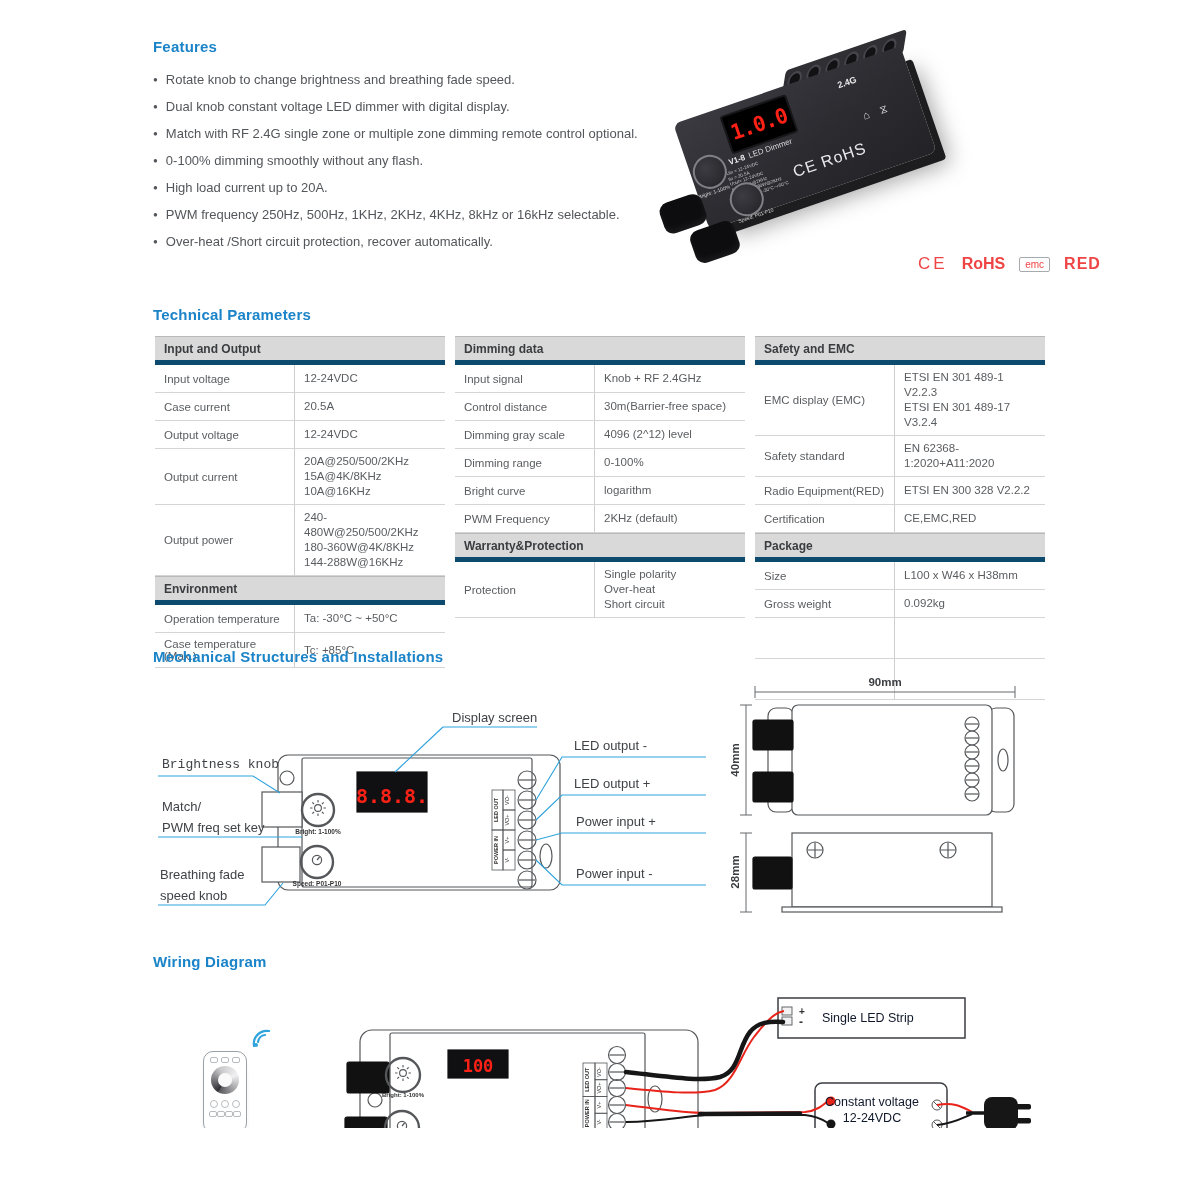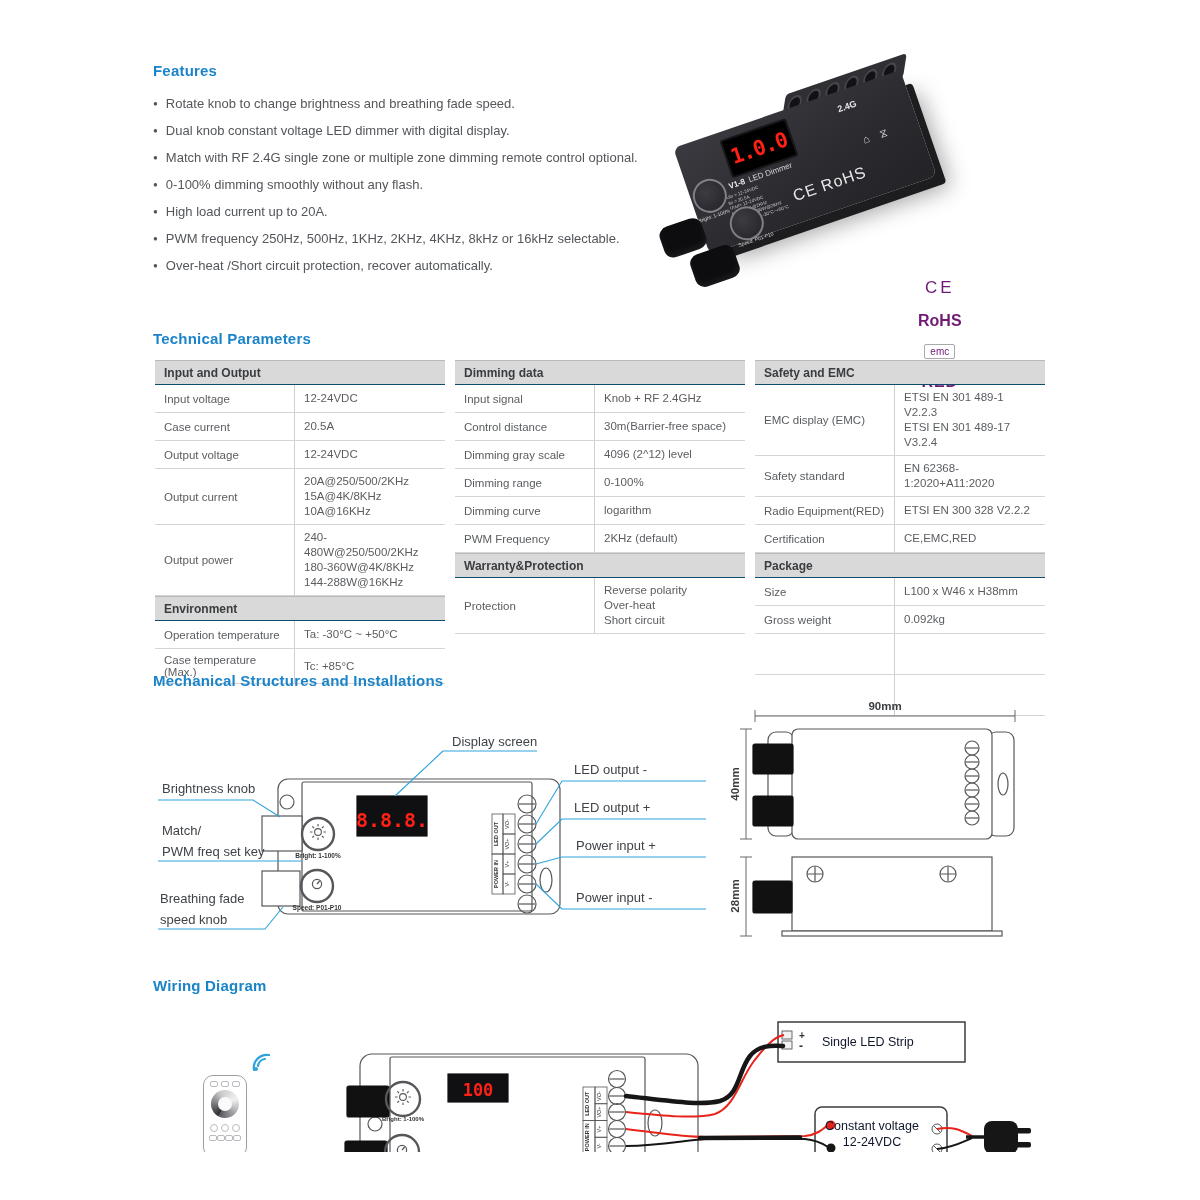--- a/index.html
+++ b/index.html
@@ -1,24 +1,24 @@
 <!DOCTYPE html>
 <html><head>
 <meta charset="utf-8">
 <style>
   html,body{margin:0;padding:0;background:#fff;}
   #page{position:relative;width:1200px;height:1128px;background:#fff;overflow:hidden;
-        font-family:"Liberation Sans",sans-serif;color:#4f5358;margin-top:24px;}
+        font-family:"Liberation Sans",sans-serif;color:#4f5358;}
   .sec-heading{position:absolute;font-size:15px;font-weight:bold;color:#1b84c9;letter-spacing:.2px;}
   
   #features-list{position:absolute;left:153px;top:66px;width:580px;margin:0;padding:0;list-style:none;}
   #features-list li{font-size:13px;color:#53565a;line-height:27px;}
   #features-list li::before{content:"●";font-size:8px;vertical-align:2px;margin-right:8px;color:#53565a;}
   
-  #cert-marks{position:absolute;left:918px;top:254px;display:flex;align-items:center;gap:14px;color:#701a75;flex-direction:column;}
+  #cert-marks{position:absolute;left:918px;top:254px;display:flex;align-items:center;gap:14px;color:#ef4444;}
   .mark-ce{font-size:17px;letter-spacing:3px;}
   .mark-rohs{font-size:16px;font-weight:bold;}
   .mark-emc{font-size:10px;border:1px solid #a7a9ac;border-radius:2px;padding:1px 5px;}
   .mark-red{font-size:16px;font-weight:bold;letter-spacing:1px;}
   
   #product-photo{position:absolute;left:655px;top:34px;width:310px;height:235px;}
   .photo-rotate{position:absolute;left:30px;top:48px;width:240px;height:112px;transform:rotate(-19deg);}
   .pd-body{position:absolute;left:0;top:0;width:240px;height:112px;border-radius:7px;
            background:linear-gradient(160deg,#3a3a40 0%,#2b2b30 55%,#232327 100%);
            box-shadow:10px 13px 0 -3px #1d1d20, 16px 20px 22px -6px rgba(0,0,0,.35);}
@@ -35,21 +35,21 @@
   .pd-ce{position:absolute;left:98px;top:76px;font-size:16px;color:#eaeaec;letter-spacing:1px;white-space:nowrap;}
   .pd-24g{position:absolute;left:168px;top:12px;font-size:9px;font-weight:bold;color:#e8e8ea;}
   .pd-icons{position:absolute;left:182px;top:48px;font-size:11px;color:#dcdcde;letter-spacing:4px;}
   .pd-knob{position:absolute;width:30px;height:30px;border-radius:50%;border:2px solid #808086;
            background:radial-gradient(circle at 40% 35%,#3c3c42,#222226);}
   .pd-knob-label{position:absolute;font-size:5px;color:#d8d8db;white-space:nowrap;}
   .pd-cyl{position:absolute;background:#0d0d10;border-radius:10px/9px;box-shadow:inset 0 -4px 6px rgba(255,255,255,.06);}
   
   #tech-tables{position:absolute;left:155px;top:336px;width:900px;}
   .tech-table{position:absolute;top:0;width:290px;font-size:11.5px;color:#5a5d60;}
-  .t-header{background:#d9d9d9;border-top:1px solid #b9b9b9;border-bottom:1px solid #0c4a6e;
+  .t-header{background:#d9d9d9;border-top:1px solid #b9b9b9;border-bottom:5px solid #0c4a6e;
             font-weight:bold;color:#3a3d40;font-size:12px;padding:5px 9px 4px 9px;}
   .t-row{display:flex;align-items:center;border-bottom:1px solid #d5d5d5;min-height:27px;}
   .t-label{width:126px;padding:5px 4px 5px 9px;flex-shrink:0;}
   .t-value{flex:1;padding:5px 9px;border-left:1px solid #cfcfcf;align-self:stretch;display:flex;
            flex-direction:column;justify-content:center;}
   .t-line{line-height:15px;min-height:15px;}
   
   .diagram{position:absolute;}
   .dlabel{position:absolute;font-size:13px;color:#3f4347;white-space:nowrap;}
   .dlabel-2l span{display:block;line-height:21px;}
@@ -190,36 +190,36 @@
             <div class="t-line">4096 (2^12) level</div>
           </div>
         </div>
         <div class="t-row">
           <div class="t-label">Dimming range</div>
           <div class="t-value">
             <div class="t-line">0-100%</div>
           </div>
         </div>
         <div class="t-row">
-          <div class="t-label">Dimming curve</div>
+          <div class="t-label">Bright curve</div>
           <div class="t-value">
             <div class="t-line">logarithm</div>
           </div>
         </div>
         <div class="t-row">
           <div class="t-label">PWM Frequency</div>
           <div class="t-value">
             <div class="t-line">2KHz (default)</div>
           </div>
         </div>
         <div class="t-header">Warranty&amp;Protection</div>
         <div class="t-row">
           <div class="t-label">Protection</div>
           <div class="t-value">
-            <div class="t-line">Reverse polarity</div>
+            <div class="t-line">Single polarity</div>
             <div class="t-line">Over-heat</div>
             <div class="t-line">Short circuit</div>
           </div>
         </div>
       </div>
     <div class="tech-table" style="left:600px;">
         <div class="t-header">Safety and EMC</div>
         <div class="t-row">
           <div class="t-label">EMC display (EMC)</div>
           <div class="t-value">
@@ -387,21 +387,21 @@
         <path d="M8,104 H103 L130,121"></path>
         <path d="M8,165 H152"></path>
         <path d="M8,233 H115 L133,211"></path>
       </g>
     </svg>
     <span class="dlabel" style="left:302px;top:38px;">Display screen</span>
     <span class="dlabel" style="left:424px;top:66px;">LED output -</span>
     <span class="dlabel" style="left:424px;top:104px;">LED output +</span>
     <span class="dlabel" style="left:426px;top:142px;">Power input +</span>
     <span class="dlabel" style="left:426px;top:194px;">Power input -</span>
-    <span class="dlabel" style="left:12px;top:85px;">Brightness knob</span>
+    <span class="dlabel" style="left:12px;top:85px;font-family:Liberation Mono, monospace;">Brightness knob</span>
     <div class="dlabel dlabel-2l" style="left:12px;top:124px;">
       <span>Match/</span>
         <span>PWM freq set key</span>
     </div>
     <div class="dlabel dlabel-2l" style="left:10px;top:192px;">
       <span>Breathing fade</span>
         <span>speed knob</span>
     </div>
   </div>
 

